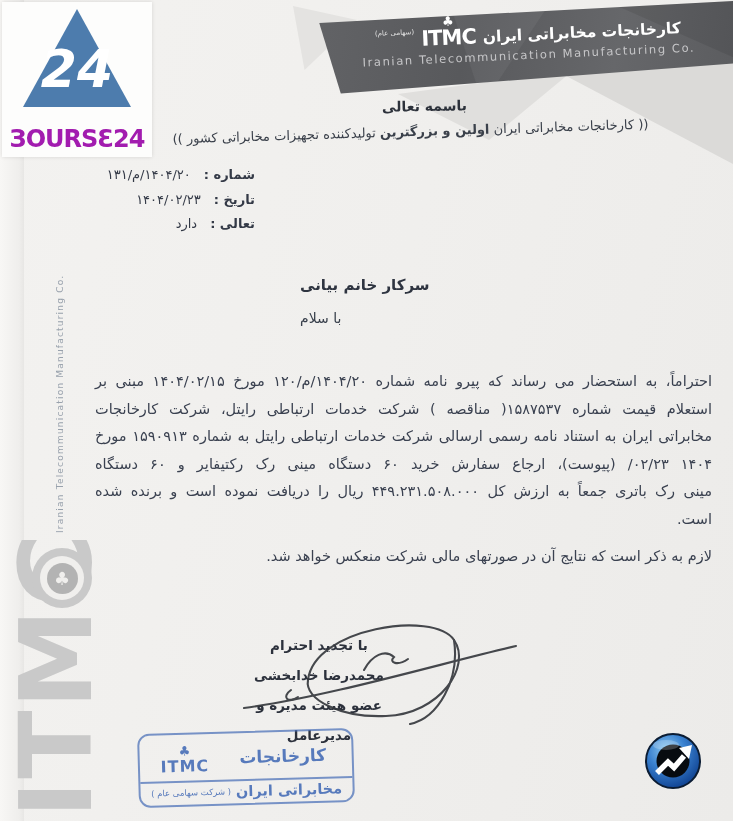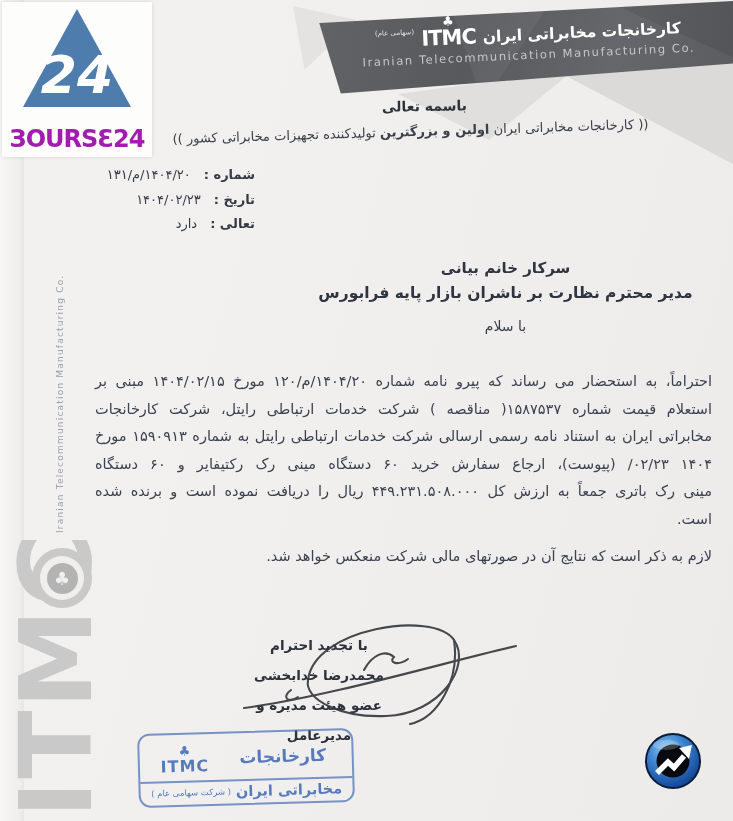--- a/index.html
+++ b/index.html
@@ -35,39 +35,39 @@
   .logo-club{font-size:13px;line-height:10px;}
   .logo-itmc{font-weight:bold;font-size:21px;letter-spacing:-1px;line-height:19px;}
   .logo-note{font-size:7px;color:#e0e0e0;align-self:center;}
   .company-en{margin-top:4px;text-align:center;font-size:11.5px;letter-spacing:1.6px;
     color:#c6c6c8;white-space:nowrap;}
   
   .b24{position:absolute;left:2px;top:2px;width:150px;height:155px;background:#fdfdfc;
     z-index:6;box-shadow:0 0 4px rgba(0,0,0,.12);}
   .b24-tri{position:absolute;left:21px;top:7px;width:108px;height:98px;background:#4d7cad;
     clip-path:polygon(50% 0,100% 100%,0 100%);}
-  .b24-num{position:absolute;left:21px;top:38px;width:108px;text-align:center;
+  .b24-num{position:absolute;left:21px;top:32px;width:108px;text-align:center;
     color:#fff;font-weight:bold;font-style:italic;font-size:52px;line-height:70px;}
   .b24-text{position:absolute;left:0;bottom:4px;width:100%;text-align:center;
     font-weight:bold;font-size:24px;letter-spacing:-1px;color:#a21caf;}
   
   .bismillah{position:absolute;left:382px;top:98px;z-index:4;font-weight:bold;
     font-size:14px;color:#2d323b;transform:rotate(-1deg);}
   .slogan{position:absolute;left:148px;top:124px;width:525px;z-index:4;direction:rtl;
     text-align:center;font-size:13px;color:#3b414b;transform:rotate(-1.8deg);}
   .slogan .b{font-weight:bold;}
   
   .meta{position:absolute;left:50px;top:167px;width:205px;direction:rtl;
     font-size:13px;color:#343a47;z-index:4;}
   .meta-row{display:flex;align-items:baseline;margin-bottom:9.5px;}
   .meta-label{font-weight:bold;margin-left:13px;}
   .ltr-num{direction:ltr;unicode-bidi:bidi-override;}
   
-  .recipient{position:absolute;left:300px;top:259px;width:411px;direction:rtl;
-    text-align:center;z-index:4;color:#2e3440;}
+  .recipient{position:absolute;left:300px;top:276px;width:411px;direction:rtl;
+    text-align:left;z-index:4;color:#2e3440;}
   .rec-name{font-weight:bold;font-size:15px;}
   .rec-title{font-weight:bold;font-size:15.5px;margin-top:7px;}
   .rec-salutation{font-weight:normal;font-size:14px;margin-top:16px;color:#39404c;}
   
   .letter-body{position:absolute;left:95px;top:368px;width:617px;direction:rtl;
     font-size:14.5px;color:#3a4150;z-index:4;}
   .bline{line-height:27.6px;}
   .just{text-align:justify;text-align-last:justify;}
   .right{text-align:right;}
   .gap-top{margin-top:9px;}
@@ -161,21 +161,20 @@
       <span class="meta-value">۱۴۰۴/۰۲/۲۳</span>
     </div>
     <div class="meta-row">
       <span class="meta-label">تعالی :</span>
       <span class="meta-value">دارد</span>
     </div>
   </div>
 
   <div class="recipient">
     <div class="rec-name">سرکار خانم بیانی</div>
-    <div class="rec-title">مدیر محترم نظارت بر ناشران بازار پایه فرابورس</div>
     <div class="rec-salutation">با سلام</div>
   </div>
 
   <div class="letter-body">
     <div class="bline just"><span class="lead">احتراماً،</span><span> به استحضار می رساند که پیرو نامه شماره ‭۱۲۰/م/۱۴۰۴/۲۰‬ مورخ ۱۴۰۴/۰۲/۱۵ مبنی بر</span></div>
     <div class="bline just">استعلام قیمت شماره ۱۵۸۷۵۳۷( مناقصه )  شرکت خدمات ارتباطی رایتل، شرکت کارخانجات</div>
     <div class="bline just">مخابراتی ایران به استناد نامه رسمی ارسالی شرکت خدمات ارتباطی رایتل به شماره ۱۵۹۰۹۱۳ مورخ</div>
     <div class="bline just">‭/۰۲/۲۳‬ ۱۴۰۴ (پیوست)، ارجاع سفارش خرید ۶۰ دستگاه مینی رک رکتیفایر و ۶۰ دستگاه</div>
     <div class="bline just">مینی رک باتری جمعاً به ارزش کل ‭۴۴۹.۲۳۱.۵۰۸.۰۰۰‬ ریال را دریافت نموده است و برنده شده</div>
     <div class="bline right">است.</div>

